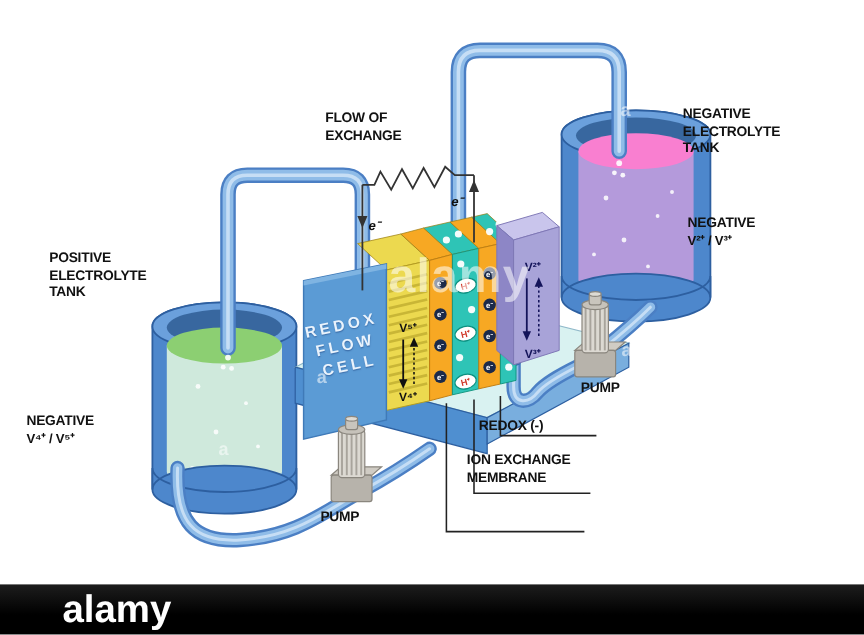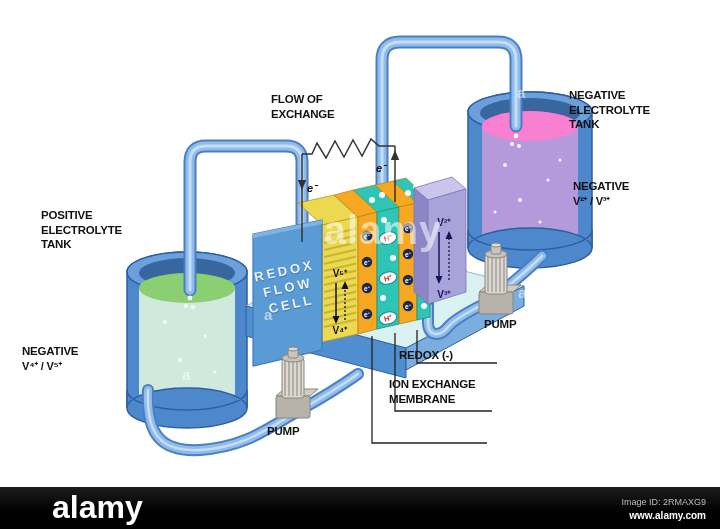--- a/index.html
+++ b/index.html
@@ -306,19 +306,15 @@
   </div>
 
   <div class="wm-center">alamy</div>
   <div class="wm-a" style="left:517px;top:84px;">a</div>
   <div class="wm-a" style="left:182px;top:366px;">a</div>
   <div class="wm-a" style="left:518px;top:284px;">a</div>
   <div class="wm-a" style="left:264px;top:306px;">a</div>
 
   <div id="footer">
     <div class="brand">alamy</div>
-    <div class="meta">
-      <div class="id">Image ID: 2RMAXG9</div>
-      <div class="url">www.alamy.com</div>
-    </div>
   </div>
 
 </div>
 
 </body></html>

